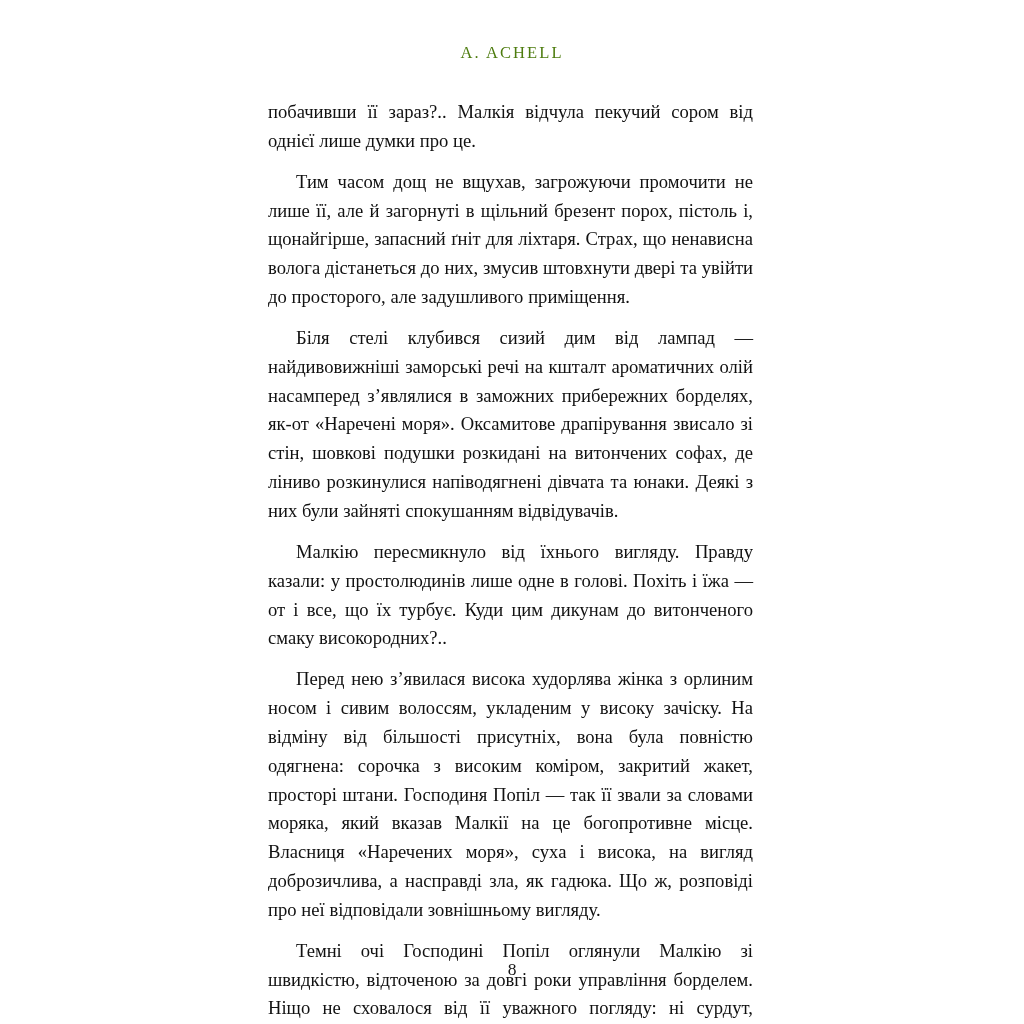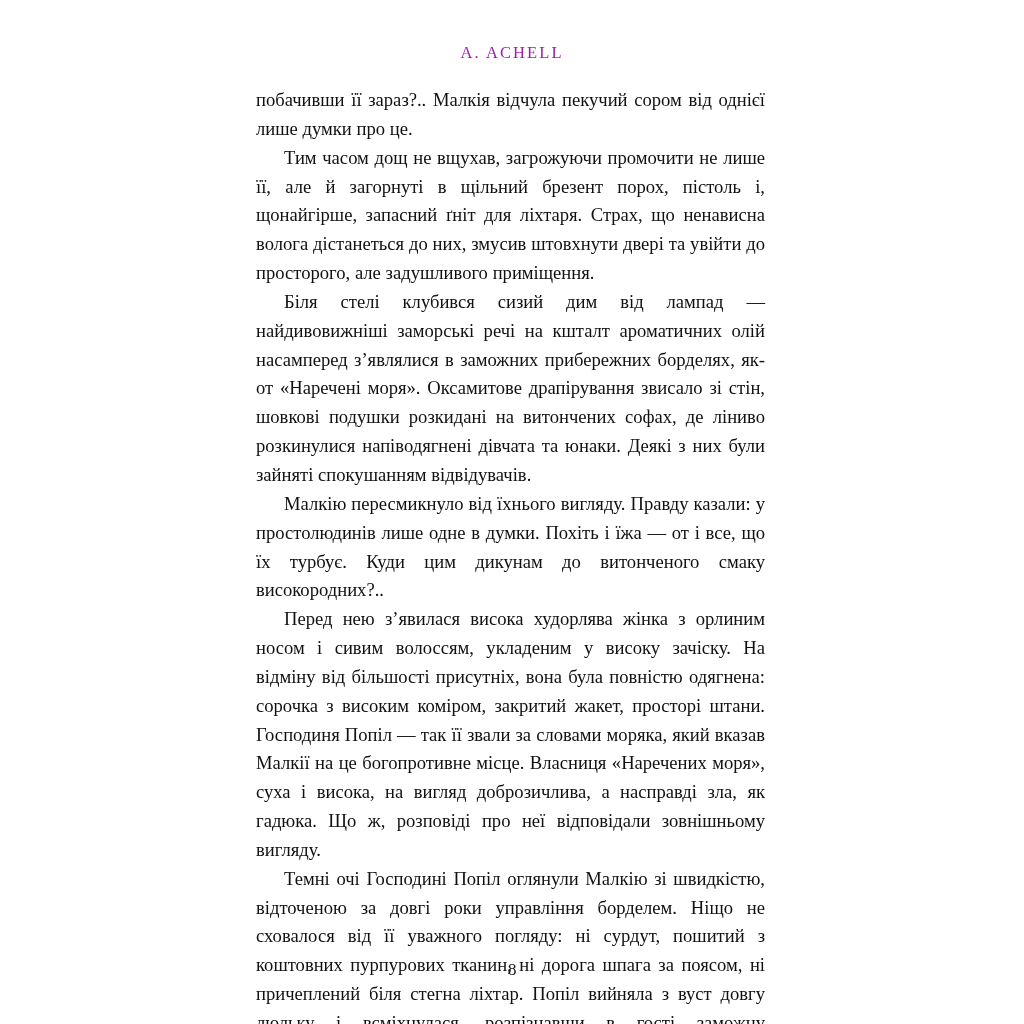--- a/index.html
+++ b/index.html
@@ -28,36 +28,36 @@
 
   
   .running-head {
     position: absolute;
     top: 43px;
     left: 0;
     width: 1024px;
     text-align: center;
     font-size: 16.5px;
     letter-spacing: 2.1px;
-    color: #a21caf;
+    color: #4d7c0f;
     font-variant: normal;
     text-transform: uppercase;
     white-space: pre;
   }
 
   
   .text-block {
     position: absolute;
     top: 86px;
     left: 256px;
     width: 509px;
   }
 
   .para {
-    margin: 0;
+    margin: 12px;
     font-size: 18.6px;
     line-height: 28.85px;
     text-align: justify;
     text-justify: inter-word;
     text-indent: 0;
     hyphens: manual;
     -webkit-hyphens: manual;
     word-spacing: 0.1px;
   }
 
@@ -95,21 +95,21 @@
   <div class="running-head">A. ACHELL</div>
 
   <div class="text-block">
 
     <p class="para nostretch">побачивши її зараз?.. Малкія відчула пекучий сором від однієї лише думки про це.</p>
 
     <p class="para indent nostretch">Тим часом дощ не вщухав, загрожуючи промочити не лише її, але й загорнуті в щільний брезент порох, пістоль і, щонайгірше, запасний ґніт для ліхтаря. Страх, що ненависна волога дістанеться до них, змусив штовхнути двері та увійти до просторого, але задушливого приміщення.</p>
 
     <p class="para indent nostretch">Біля стелі клубився сизий дим від лампад — найдивовижніші заморські речі на кшталт ароматичних олій насамперед з’являлися в заможних прибережних борделях, як-от «Наречені моря». Оксамитове драпірування звисало зі стін, шовкові подушки розкидані на витончених софах, де ліниво розкинулися напіводягнені дівчата та юнаки. Деякі з них були зайняті спокушанням відвідувачів.</p>
 
-    <p class="para indent nostretch">Малкію пересмикнуло від їхнього вигляду. Правду казали: у простолюдинів лише одне в думки. Похіть і їжа — от і все, що їх турбує. Куди цим дикунам до витонченого смаку високородних?..</p>
+    <p class="para indent nostretch">Малкію пересмикнуло від їхнього вигляду. Правду казали: у простолюдинів лише одне в голові. Похіть і їжа — от і все, що їх турбує. Куди цим дикунам до витонченого смаку високородних?..</p>
 
 
     <p class="para indent nostretch">Перед нею з’явилася висока худорлява жінка з орлиним носом і сивим волоссям, укладеним у високу зачіску. На відміну від більшості присутніх, вона була повністю одягнена: сорочка з високим коміром, закритий жакет, просторі штани. Господиня Попіл — так її звали за словами моряка, який вказав Малкії на це богопротивне місце. Власниця «Наречених моря», суха і висока, на вигляд доброзичлива, а насправді зла, як гадюка. Що ж, розповіді про неї відповідали зовнішньому вигляду.</p>
 
     <p class="para indent">Темні очі Господині Попіл оглянули Малкію зі швидкістю, відточеною за довгі роки управління борделем. Ніщо не сховалося від її уважного погляду: ні сурдут, пошитий з коштовних пурпурових тканин, ні дорога шпага за поясом, ні причеплений біля стегна ліхтар. Попіл вийняла з вуст довгу люльку і всміхнулася, розпізнавши в гості заможну відвідувачку — таких вона обдаровувала особливою</p>
 
   </div>
 
   <div class="folio">8</div>
 

